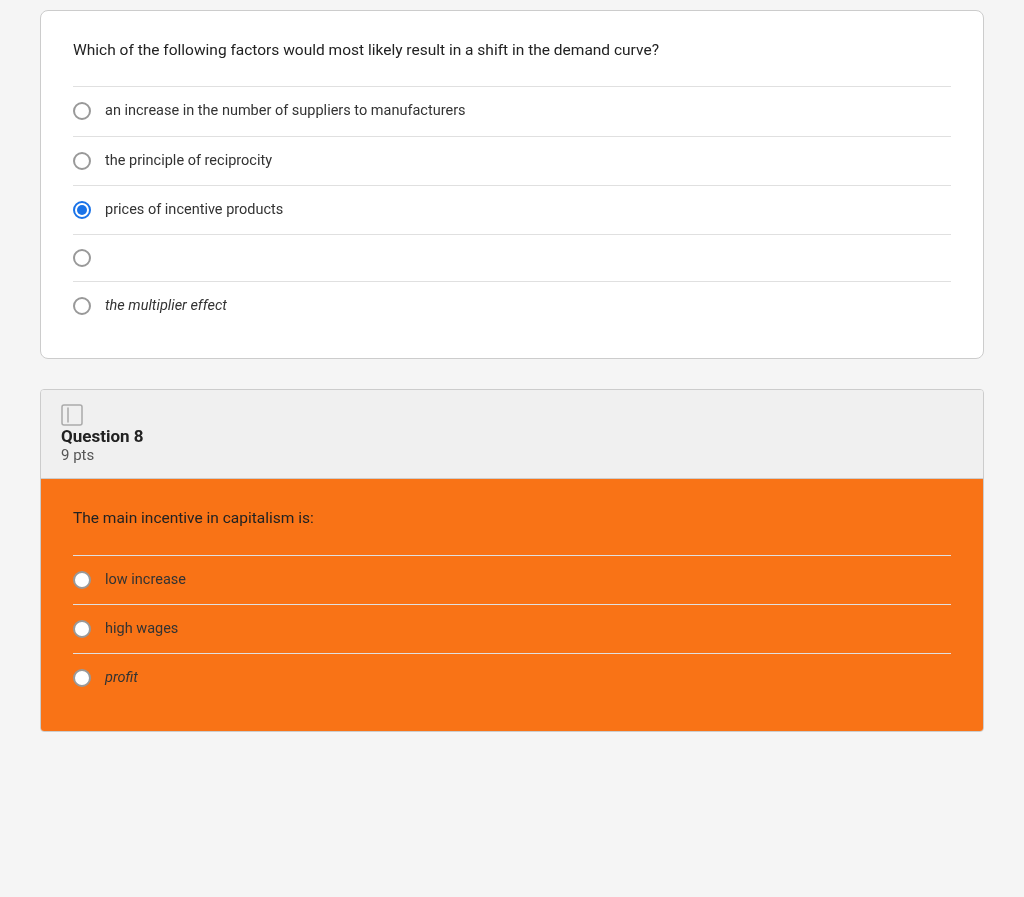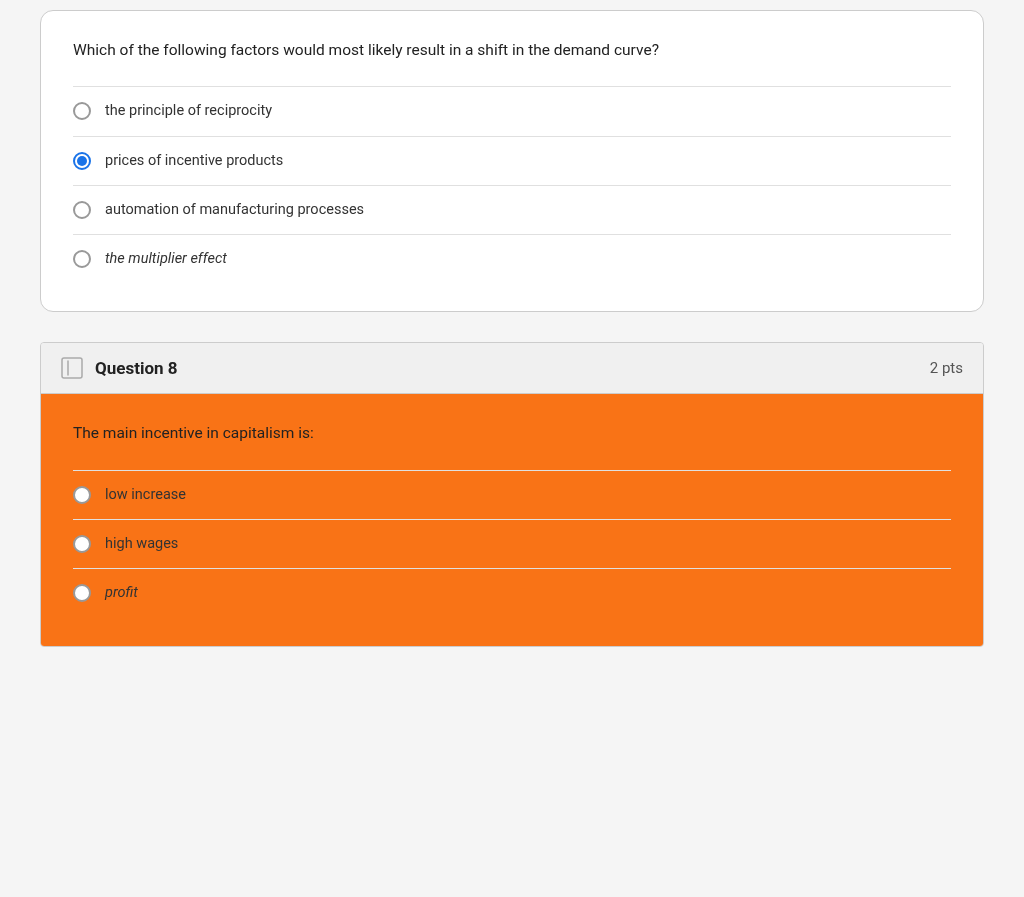--- a/index.html
+++ b/index.html
@@ -19,21 +19,21 @@
     .page-container {
       max-width: 1024px;
       margin: 0 auto;
       padding: 0 40px;
     }
 
     
     .question-card {
       background: #fff;
       border: 1px solid #ccc;
-      border-radius: 13px;
+      border-radius: 8px;
       margin-bottom: 30px;
     }
 
     .question-body {
       padding: 28px 32px;
     }
 
     .question-text {
       font-size: 15.5px;
       color: #222;
@@ -92,23 +92,24 @@
     .question-section {
       border: 1px solid #ccc;
       border-radius: 4px;
       overflow: hidden;
       margin-bottom: 20px;
     }
 
     .question-header {
       background: #f0f0f0;
       display: flex;
-      align-items: center;
+      align-items: flex-start;
       padding: 14px 20px;
       border-bottom: 1px solid #ccc;
+      flex-direction: column;
     }
 
     .flag-icon {
       width: 22px;
       height: 22px;
       margin-right: 12px;
       flex-shrink: 0;
     }
 
     .question-number {
@@ -132,51 +133,54 @@
 </head>
 <body>
 
 <div class="page-container">
 
   <div class="question-card">
     <div class="question-body">
       <p class="question-text">Which of the following factors would most likely result in a shift in the demand curve?</p>
       <ul class="options-list">
 
+      <li class="option-item">
+            <div class="radio-outer"></div>
+            <span class="option-label">an increase in the number of suppliers to manufacturers</span>
+          </li>
           <li class="option-item">
             <div class="radio-outer"></div>
             <span class="option-label">the principle of reciprocity</span>
           </li>
           <li class="option-item">
             <div class="radio-outer selected">
               <div class="radio-inner"></div>
             </div>
             <span class="option-label">prices of incentive products</span>
           </li>
           <li class="option-item">
             <div class="radio-outer"></div>
-            <span class="option-label">automation of manufacturing processes</span>
           </li>
           <li class="option-item">
             <div class="radio-outer"></div>
             <span class="option-label">the multiplier effect</span>
           </li>
         </ul>
     </div>
   </div>
 
   <div class="question-section">
     <div class="question-header">
 
       <svg class="flag-icon" viewBox="0 0 22 22" fill="none" xmlns="http://www.w3.org/2000/svg">
         <rect x="1" y="1" width="20" height="20" rx="2" fill="none" stroke="#aaa" stroke-width="1.5"></rect>
         <path d="M7 4 L7 18" stroke="#aaa" stroke-width="1.5" stroke-linecap="round"></path>
       </svg>
       <span class="question-number">Question 8</span>
-      <span class="points-badge">2 pts</span>
+      <span class="points-badge">9 pts</span>
     </div>
     <div class="question-body-8">
       <p class="question-text">The main incentive in capitalism is:</p>
       <ul class="options-list">
 
           <li class="option-item">
             <div class="radio-outer"></div>
             <span class="option-label">low increase</span>
           </li>
           <li class="option-item">

